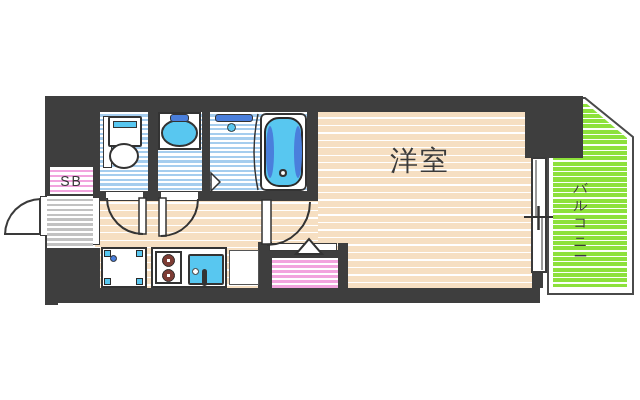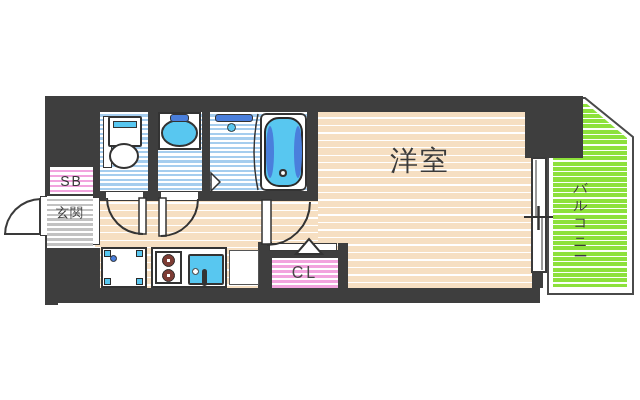--- a/index.html
+++ b/index.html
@@ -124,16 +124,14 @@
     <line x1="542" y1="217" x2="542" y2="270" stroke="#555" stroke-width="1.2"></line>
     <line x1="524" y1="217" x2="553" y2="217" stroke="#333" stroke-width="2"></line>
     <line x1="538.5" y1="206" x2="538.5" y2="230" stroke="#333" stroke-width="2.5"></line>
   </svg>
 
   <div class="label" id="main-room-label">
     <div>洋室</div>
   </div>
   <div class="label" id="balcony-label">バルコニー</div>
   <div class="label lbl-center" id="sb-label">SB</div>
-  <div class="label lbl-center" id="genkan-label">玄関</div>
-  <div class="label lbl-center" id="cl-label">CL</div>
 
 </div>
 
 </body></html>

